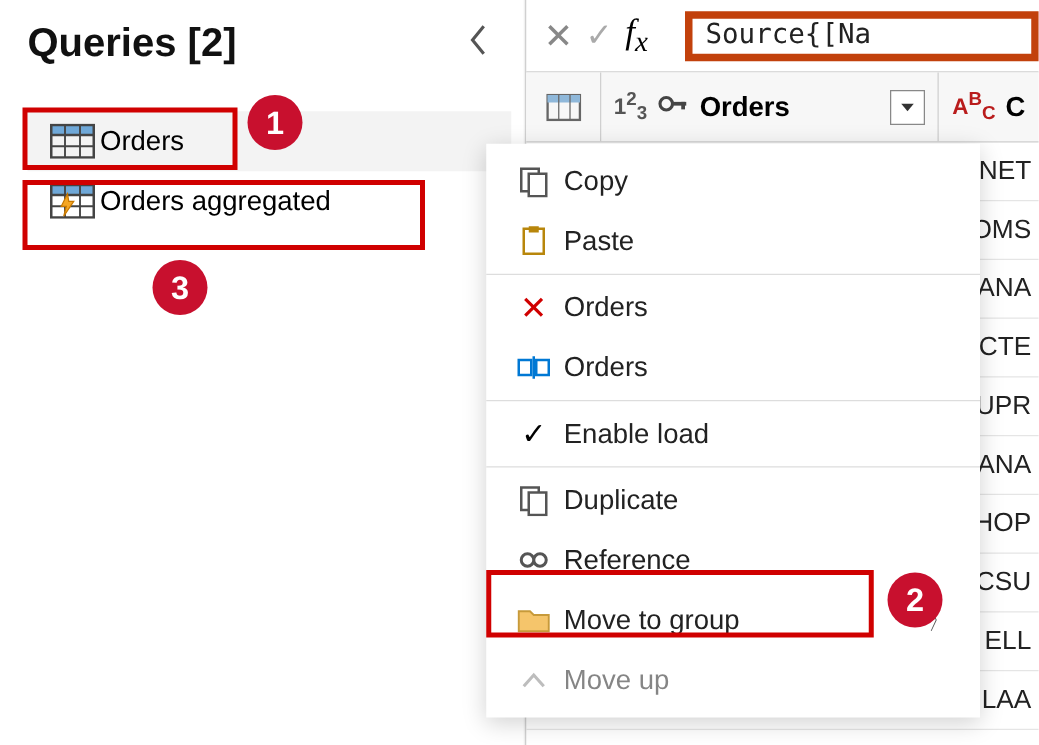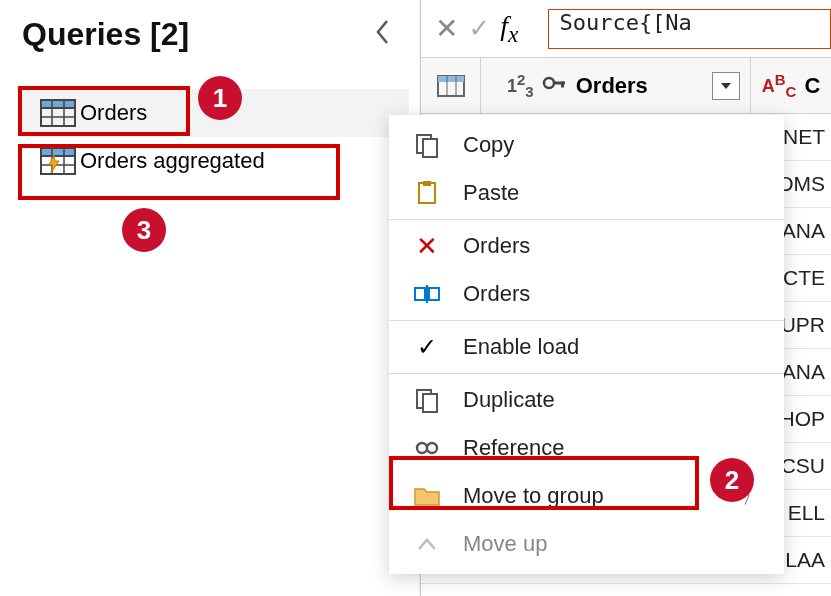--- a/index.html
+++ b/index.html
@@ -61,21 +61,21 @@
   height: 58px;
   border-bottom: 1px solid #d0d0d0;
   padding-left: 14px;
   gap: 10px;
 }
 .formula-x { color: #888; font-size: 28px; }
 .formula-check { color: #aaa; font-size: 26px; }
 .fx { font-family: "Segoe UI", serif; font-size: 28px; font-style: italic; }
 .formula-input {
   margin-left: 20px;
-  border: 1px solid #c2410c;
+  border: 6px solid #c2410c;
   height: 40px;
   padding: 0 10px;
   font-family: Consolas, monospace;
   font-size: 22px;
   color: #222;
   flex: 1;
 }
 
 .grid-header {
   display: flex;
@@ -128,21 +128,21 @@
   left: 389px;
   top: 115px;
   width: 395px;
   background: #fff;
   box-shadow: 0 4px 18px rgba(0,0,0,0.18);
   padding: 6px 0;
 }
 .menu-item {
   display: flex;
   align-items: center;
-  gap: 20px;
+  gap: 8px;
   padding: 10px 22px 10px 22px;
   height: 48px;
   cursor: pointer;
   position: relative;
 }
 .menu-icon { width: 32px; display: flex; justify-content: center; }
 .menu-label { font-size: 22px; color: #222; }
 .menu-sep { height: 1px; background: #ddd; margin: 2px 0; }
 .menu-arrow { margin-left: auto; color: #555; font-size: 20px; }
 
@@ -219,21 +219,21 @@
     <div class="grid-header">
       <div class="hdr-cell hdr-table">
         <svg width="28" height="22" viewBox="0 0 28 22">
           <rect x="1" y="1" width="26" height="20" fill="none" stroke="#666" stroke-width="2"></rect>
           <rect x="1" y="1" width="26" height="6" fill="#8fb8da"></rect>
           <line x1="10" y1="1" x2="10" y2="21" stroke="#666"></line>
           <line x1="19" y1="1" x2="19" y2="21" stroke="#666"></line>
         </svg>
       </div>
       <div class="hdr-cell hdr-col">
-        <span style="color:#555;font-size:18px;margin-left:16px;">1<sup>2</sup><sub>3</sub></span>
+        <span style="color:#555;font-size:18px;">1<sup>2</sup><sub>3</sub></span>
         <span>
           <svg width="26" height="20" viewBox="0 0 26 20">
               <circle cx="7" cy="10" r="5" fill="none" stroke="#444" stroke-width="2.5"></circle>
               <rect x="11" y="8.5" width="12" height="3" fill="#444"></rect>
               <rect x="19" y="8.5" width="3" height="6" fill="#444"></rect>
             </svg>
         </span>
         <span style="font-weight:700">Orders</span>
         <span class="dropdown-btn">
           <svg width="12" height="8" viewBox="0 0 12 8">

